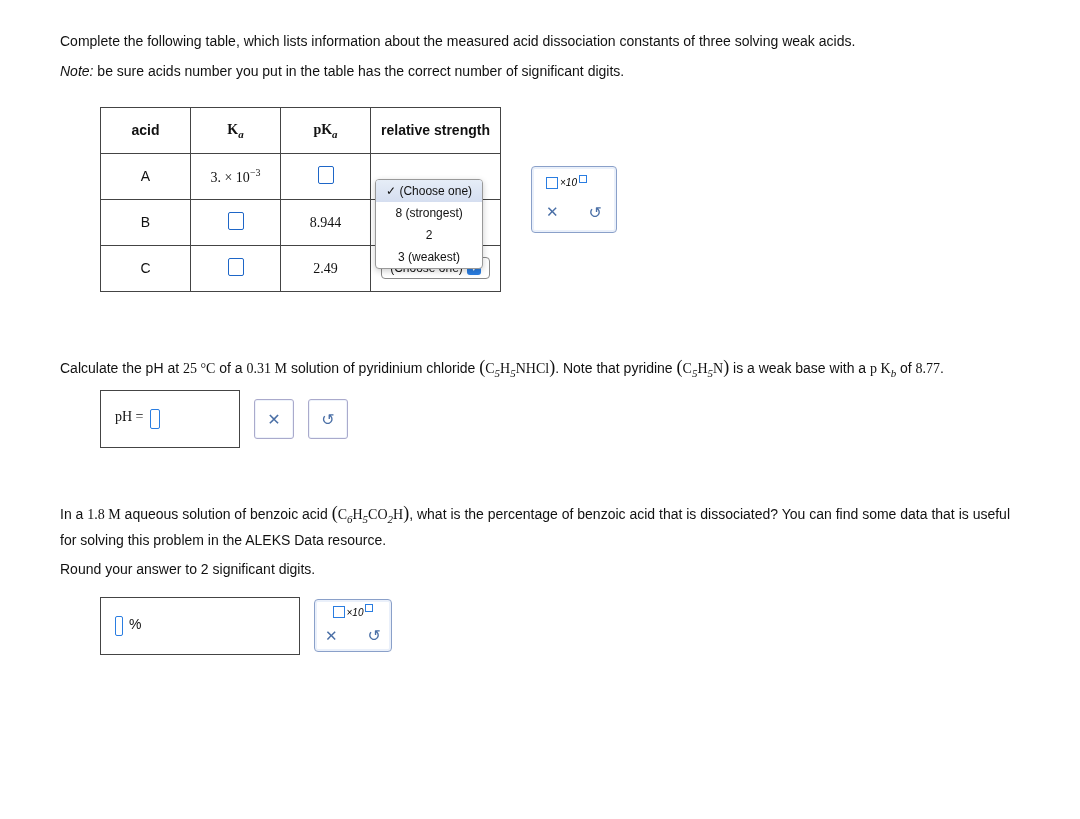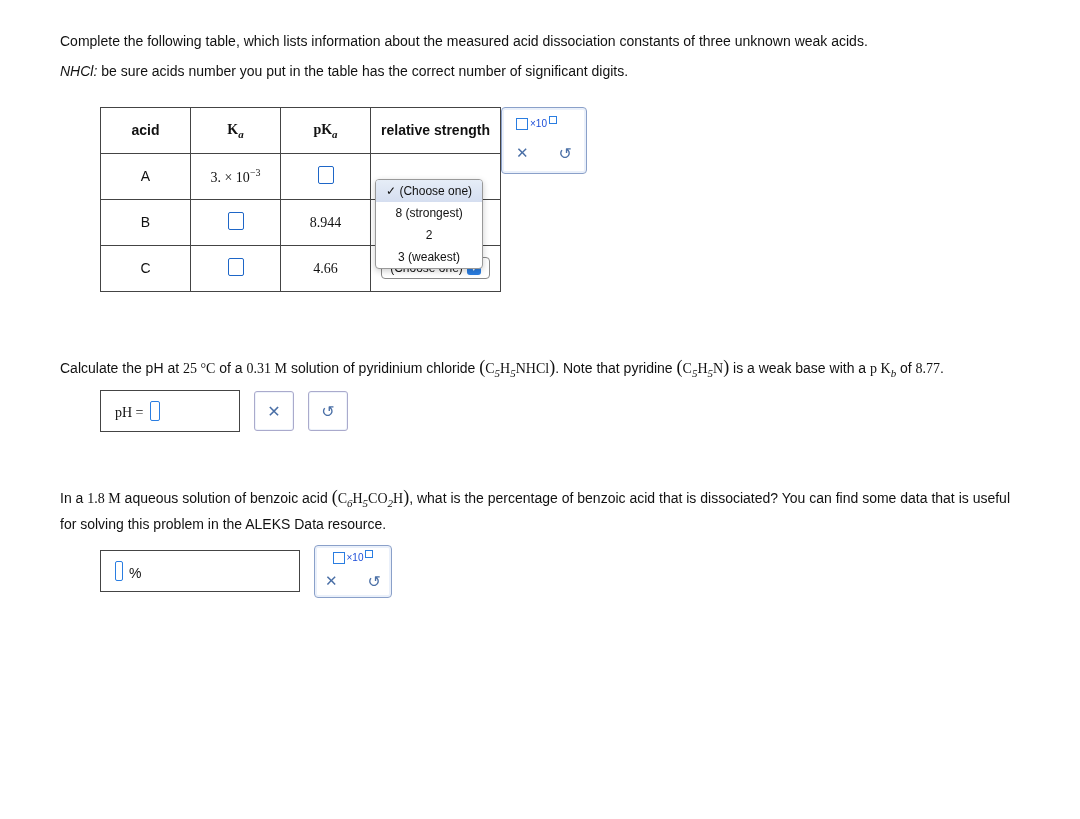--- a/index.html
+++ b/index.html
@@ -11,21 +11,22 @@
     background: #fff;
     width: 1080px;
   }
   .intro { margin-bottom: 8px; line-height: 1.6; }
   .note { margin-bottom: 24px; line-height: 1.6; }
   .note em { font-style: italic; }
 
   
   .table-wrap {
     display: flex;
-    align-items: flex-start;
+    align-items: center;
+    gap: 30px;
     margin-bottom: 60px;
     margin-left: 40px;
   }
   table.acid {
     border-collapse: collapse;
     font-size: 14px;
   }
   table.acid th, table.acid td {
     border: 1.5px solid #444;
     text-align: center;
@@ -94,39 +95,39 @@
   .panel {
     border: 1px solid #8aa0c9;
     border-radius: 4px;
     padding: 10px 14px;
     background: #fff;
     box-shadow: 0 0 0 2px #eaf0fa inset;
   }
   .panel-row { display: flex; gap: 30px; align-items: center; }
   .sci-btn {
     display: inline-flex; align-items: center; gap: 2px;
-    color: #1d4ed8; font-size: 13px;
+    color: #000000; font-size: 13px; font-style: italic;
   }
   .sci-base { border: 1.2px solid #2a7de1; width: 12px; height: 12px; }
   .sci-exp { border: 1.2px solid #2a7de1; width: 8px; height: 8px; margin-top: -8px; }
   .icon-x { color: #4a6fa6; font-size: 15px; }
   .icon-reset { color: #4a6fa6; font-size: 16px; }
 
   
   .q-section { margin-bottom: 50px; }
   .q-text { line-height: 1.7; margin-bottom: 8px; }
   .q-round { margin-bottom: 20px; }
   .answer-row { display: flex; align-items: center; gap: 14px; margin-left: 40px; }
   .answer-box {
     border: 1.5px solid #444;
-    padding: 10px 14px;
+    padding: 18px 14px;
     min-width: 140px;
     font-size: 14px;
     display: flex;
-    align-items: flex-end;
+    align-items: flex-start;
     gap: 6px;
   }
   .answer-box .cursor {
     border: 1px solid #2a7de1;
     width: 10px; height: 20px;
     border-radius: 2px;
   }
   .btn-sq {
     border: 1px solid #aac;
     width: 40px; height: 40px;
@@ -162,23 +163,23 @@
   }
 
   
   .math { font-family: "Times New Roman", serif; }
   .paren { font-size: 18px; }
 </style>
 </head>
 <body>
 
 <div class="q-section">
-  <p class="intro">Complete the following table, which lists information about the measured acid dissociation constants of three unknown weak acids.</p>
+  <p class="intro">Complete the following table, which lists information about the measured acid dissociation constants of three solving weak acids.</p>
   <p class="note">
-    <em>NHCl:</em><span> be sure acids number you put in the table has the correct number of significant digits.</span>
+    <em>Note:</em><span> be sure acids number you put in the table has the correct number of significant digits.</span>
   </p>
 
   <div class="table-wrap">
     <table class="acid">
       <tbody>
           <tr>
         <th><span>acid</span></th>
         <th>
           <span class="math">K</span><span class="sub math">a</span>
         </th>
@@ -219,21 +220,21 @@
         </td>
         <td class="rel"></td>
       </tr>
 
       <tr>
         <td>C</td>
         <td>
           <span class="input-box"></span>
         </td>
         <td>
-          <span class="math">4.66</span>
+          <span class="math">2.49</span>
         </td>
         <td class="rel">
           <span class="chooser">
             <span>(Choose one)</span>
             <span class="arrow">▾</span>
           </span>
         </td>
       </tr>
     </tbody>
       </table>
@@ -266,20 +267,21 @@
     </div>
     <span class="btn-sq">✕</span>
     <span class="btn-sq">↺</span>
   </div>
 </div>
 
 <div class="q-section q3">
   <p class="q-text">
     <span>In a </span><span class="math">1.8 M</span><span> aqueous solution of benzoic acid </span><span class="math paren">(</span><span class="math">C</span><span class="sub math">6</span><span class="math">H</span><span class="sub math">5</span><span class="math">CO</span><span class="sub math">2</span><span class="math">H</span><span class="math paren">)</span><span>, what is the percentage of benzoic acid that is dissociated? You can find some data that is useful for solving this problem in the ALEKS Data resource.</span>
   </p>
+  <p class="q-round">Round your answer to 2 significant digits.</p>
 
   <div class="answer-row">
     <div class="answer-box">
       <span class="pct-cursor"></span>
       <span>%</span>
     </div>
     <div class="q3-right">
       <span class="sci-btn" style="grid-column:1/3">
         <span class="sci-base"></span>
           <span style="font-size:10px">×10</span>

